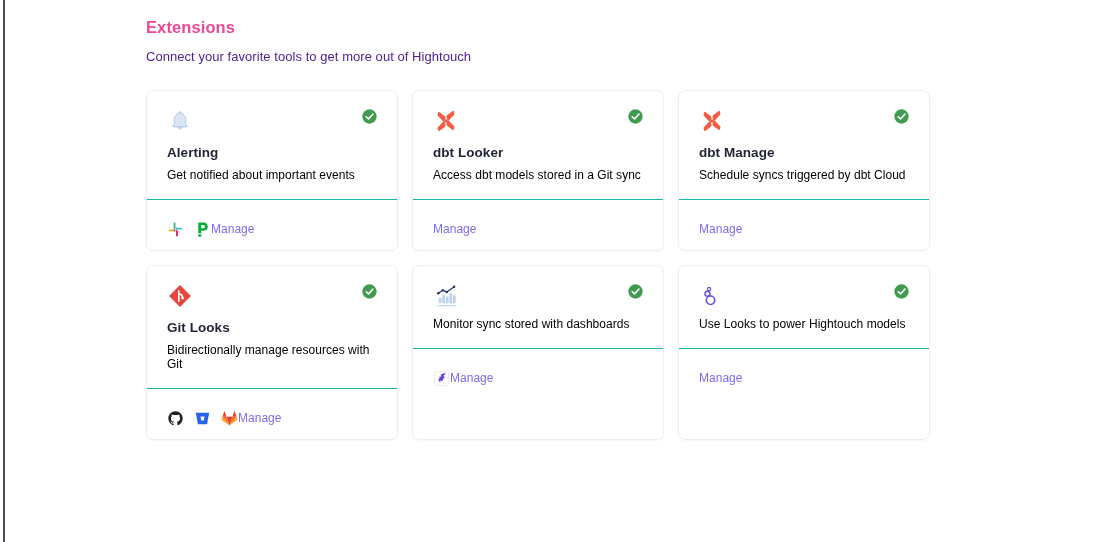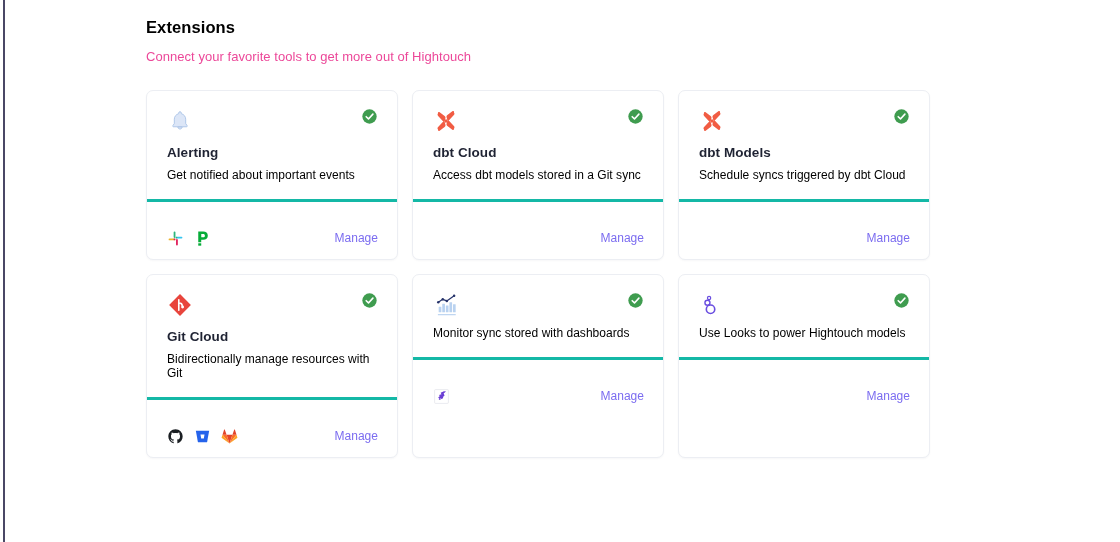--- a/index.html
+++ b/index.html
@@ -27,28 +27,28 @@
     position: absolute;
     left: 146px;
     top: 0;
     width: 810px;
   }
   #page-title {
     margin: 0;
     padding-top: 18px;
     font-size: 16.5px;
     font-weight: bold;
-    color: #000000;
+    color: #ec4899;
     letter-spacing: 0.1px;
   }
   #page-subtitle {
     margin: 0;
     padding-top: 12px;
     font-size: 13px;
-    color: #ec4899;
+    color: #4c1d95;
     letter-spacing: 0.05px;
   }
   #cards-grid {
     margin-top: 26px;
     display: grid;
     grid-template-columns: repeat(3, 252px);
     column-gap: 14px;
     row-gap: 14px;
   }
   .ext-card {
@@ -85,26 +85,25 @@
     color: #1f2333;
     letter-spacing: 0.05px;
   }
   .card-desc {
     margin: 8px 0 0 0;
     font-size: 12px;
     color: #000000;
     letter-spacing: 0.03px;
   }
   .card-footer {
-    border-top: 3px solid #14b8a6;
+    border-top: 1px solid #14b8a6;
     height: 42px;
-    padding: 15px 19px 0 20px;
+    padding: 8px 19px 0 20px;
     display: flex;
     align-items: center;
-    justify-content: space-between;
   }
   .footer-logos {
     display: flex;
     align-items: center;
     gap: 10px;
     height: 18px;
   }
   .footer-logo {
     width: 17px;
     height: 17px;
@@ -167,21 +166,21 @@
               <path d="M25.8 5.4c0.9 1 0.8 2.4-0.1 3.3l-6.3 6.6c-0.6 0.6-1.6 0.4-1.8-0.4l-0.9-3.4c-0.3-1.1 0.1-2.2 1-2.9l6.1-4.6c0.6-0.5 1.5-0.4 2 0.2z"></path>
               <path d="M6.2 26.6c-0.9-1-0.8-2.4 0.1-3.3l6.3-6.6c0.6-0.6 1.6-0.4 1.8 0.4l0.9 3.4c0.3 1.1-0.1 2.2-1 2.9l-6.1 4.6c-0.6 0.5-1.5 0.4-2-0.2z"></path>
               <path d="M25.8 26.6c-0.5 0.6-1.4 0.7-2 0.2l-6.1-4.6c-0.9-0.7-1.3-1.8-1-2.9l0.9-3.4c0.2-0.8 1.2-1 1.8-0.4l6.3 6.6c0.9 0.9 1 2.3 0.1 3.3z"></path>
             </g>
             <circle cx="16" cy="16" r="2.1" fill="#f15c43"></circle>
           </svg>
           <svg viewBox="0 0 32 32" width="17" height="17" class="status-badge">
             <circle cx="16" cy="16" r="13.5" fill="#3f9c4f"></circle>
             <path d="M9.8 16.4 14.1 20.6 22.4 11.6" stroke="#ffffff" stroke-width="3" fill="none" stroke-linecap="round" stroke-linejoin="round"></path>
           </svg>
-          <div class="card-title">dbt Cloud</div>
+          <div class="card-title">dbt Looker</div>
           <div class="card-desc">Access dbt models stored in a Git sync</div>
         </div>
         <div class="card-footer">
           <div class="footer-logos"></div>
           <a class="manage-link">Manage</a>
         </div>
       </div>
       <div class="ext-card">
         <div class="card-body">
           <svg viewBox="0 0 32 32" width="26" height="26" class="card-icon">
@@ -190,40 +189,40 @@
               <path d="M25.8 5.4c0.9 1 0.8 2.4-0.1 3.3l-6.3 6.6c-0.6 0.6-1.6 0.4-1.8-0.4l-0.9-3.4c-0.3-1.1 0.1-2.2 1-2.9l6.1-4.6c0.6-0.5 1.5-0.4 2 0.2z"></path>
               <path d="M6.2 26.6c-0.9-1-0.8-2.4 0.1-3.3l6.3-6.6c0.6-0.6 1.6-0.4 1.8 0.4l0.9 3.4c0.3 1.1-0.1 2.2-1 2.9l-6.1 4.6c-0.6 0.5-1.5 0.4-2-0.2z"></path>
               <path d="M25.8 26.6c-0.5 0.6-1.4 0.7-2 0.2l-6.1-4.6c-0.9-0.7-1.3-1.8-1-2.9l0.9-3.4c0.2-0.8 1.2-1 1.8-0.4l6.3 6.6c0.9 0.9 1 2.3 0.1 3.3z"></path>
             </g>
             <circle cx="16" cy="16" r="2.1" fill="#f15c43"></circle>
           </svg>
           <svg viewBox="0 0 32 32" width="17" height="17" class="status-badge">
             <circle cx="16" cy="16" r="13.5" fill="#3f9c4f"></circle>
             <path d="M9.8 16.4 14.1 20.6 22.4 11.6" stroke="#ffffff" stroke-width="3" fill="none" stroke-linecap="round" stroke-linejoin="round"></path>
           </svg>
-          <div class="card-title">dbt Models</div>
+          <div class="card-title">dbt Manage</div>
           <div class="card-desc">Schedule syncs triggered by dbt Cloud</div>
         </div>
         <div class="card-footer">
           <div class="footer-logos"></div>
           <a class="manage-link">Manage</a>
         </div>
       </div>
       <div class="ext-card">
         <div class="card-body">
           <svg viewBox="0 0 32 32" width="26" height="26" class="card-icon">
             <path d="M16 2.6 29.4 16 16 29.4 2.6 16z" fill="#e8453c"></path>
             <path d="M14.5 9.5v13M14.5 13.5c3 0 4.2 1.3 4.2 3.2" stroke="#ffffff" stroke-width="2" fill="none" stroke-linecap="round"></path>
             <circle cx="19.2" cy="18.4" r="1.8" fill="#ffffff"></circle>
           </svg>
           <svg viewBox="0 0 32 32" width="17" height="17" class="status-badge">
             <circle cx="16" cy="16" r="13.5" fill="#3f9c4f"></circle>
             <path d="M9.8 16.4 14.1 20.6 22.4 11.6" stroke="#ffffff" stroke-width="3" fill="none" stroke-linecap="round" stroke-linejoin="round"></path>
           </svg>
-          <div class="card-title">Git Cloud</div>
+          <div class="card-title">Git Looks</div>
           <div class="card-desc">Bidirectionally manage resources with Git</div>
         </div>
         <div class="card-footer">
           <div class="footer-logos">
             <svg viewBox="0 0 32 32" width="17" height="17" class="footer-logo">
               <path d="M16 2.5C8.5 2.5 2.5 8.5 2.5 16c0 6 3.9 11 9.2 12.8 0.7 0.1 0.9-0.3 0.9-0.7v-2.4c-3.7 0.8-4.5-1.8-4.5-1.8-0.6-1.6-1.5-2-1.5-2-1.2-0.8 0.1-0.8 0.1-0.8 1.3 0.1 2 1.4 2 1.4 1.2 2 3.1 1.4 3.9 1.1 0.1-0.9 0.5-1.4 0.8-1.8-2.9-0.3-6-1.5-6-6.5 0-1.5 0.5-2.6 1.4-3.6-0.1-0.3-0.6-1.6 0.1-3.4 0 0 1.1-0.4 3.7 1.4 1.1-0.3 2.2-0.5 3.4-0.5s2.3 0.2 3.4 0.5c2.6-1.8 3.7-1.4 3.7-1.4 0.7 1.8 0.3 3.1 0.1 3.4 0.9 0.9 1.4 2.1 1.4 3.6 0 5-3.1 6.2-6 6.5 0.5 0.4 0.9 1.2 0.9 2.5v3.7c0 0.4 0.2 0.8 0.9 0.7C25.6 27 29.5 22 29.5 16c0-7.5-6-13.5-13.5-13.5z" fill="#1b1f23"></path>
             </svg>
             <svg viewBox="0 0 32 32" width="17" height="17" class="footer-logo">
               <path d="M3.5 5.2h25L24.6 27H7.4z" fill="#2563eb"></path>
               <path d="M12.2 12.2h7.6l-1.3 7.6h-5z" fill="#ffffff"></path>

